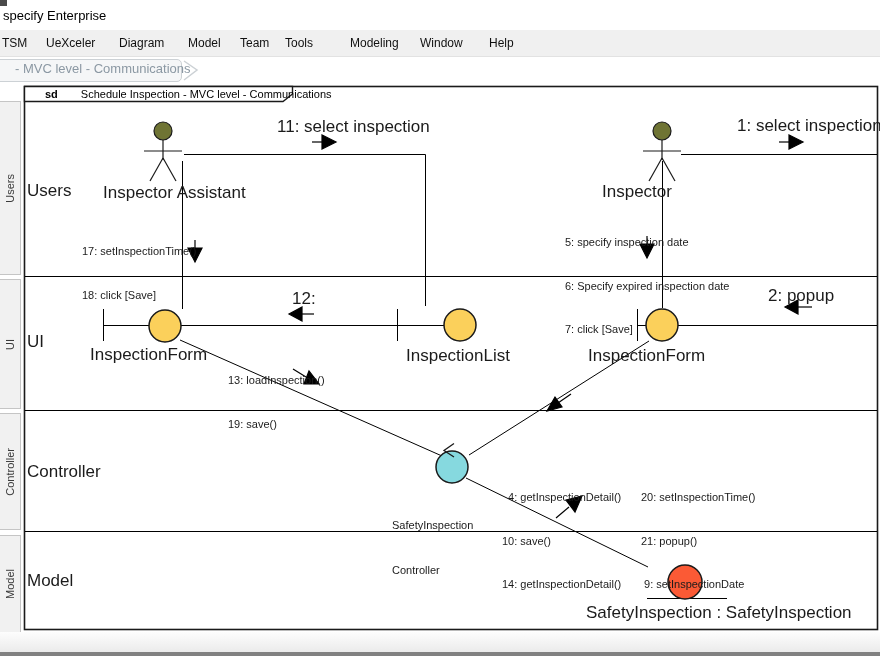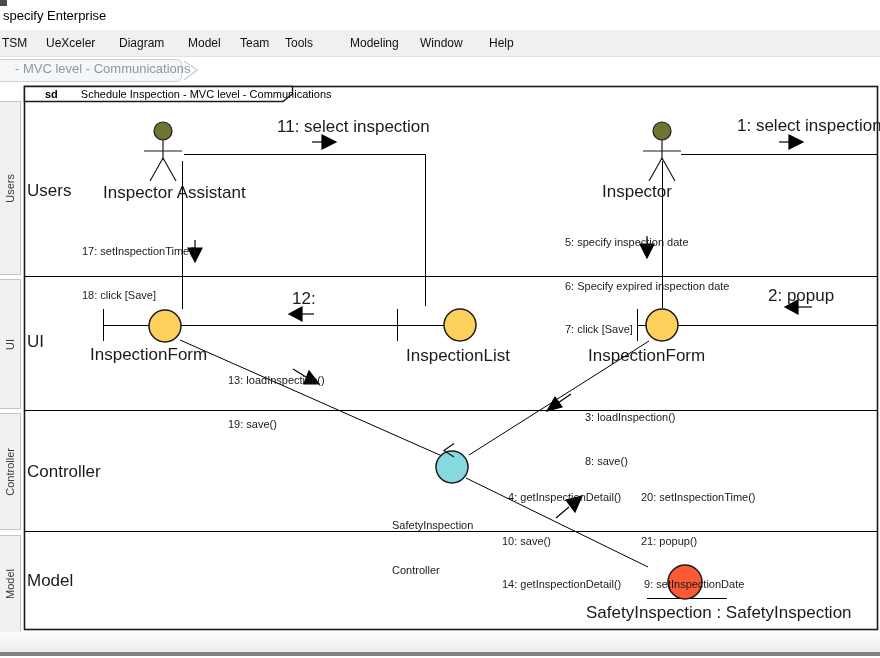--- a/index.html
+++ b/index.html
@@ -176,24 +176,20 @@
     <div>5: specify inspection date</div>
     <div>6: Specify expired inspection date</div>
     <div>7: click [Save]</div>
   </div>
   <div class="lbl" style="left:292px;top:292px">12:</div>
   <div class="lbl" style="left:768px;top:289px">2: popup</div>
   <div class="msgblock" style="left:228px;top:344px">
     <div>13: loadInspection()</div>
     <div>19: save()</div>
   </div>
-  <div class="msgblock" style="left:585px;top:381px">
-    <div>3: loadInspection()</div>
-    <div>8: save()</div>
-  </div>
   <div class="msgblock" style="left:502px;top:461px">
     <div>  4: getInspectionDetail()</div>
     <div>10: save()</div>
     <div>14: getInspectionDetail()</div>
   </div>
   <div class="msgblock" style="left:641px;top:461px">
     <div>20: setInspectionTime()</div>
     <div>21: popup()</div>
     <div> 9: setInspectionDate</div>
   </div>

